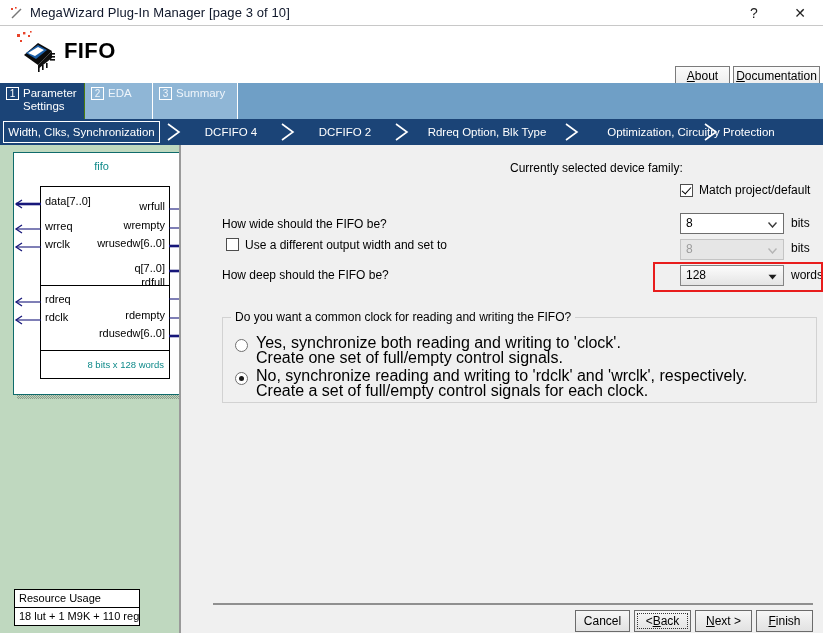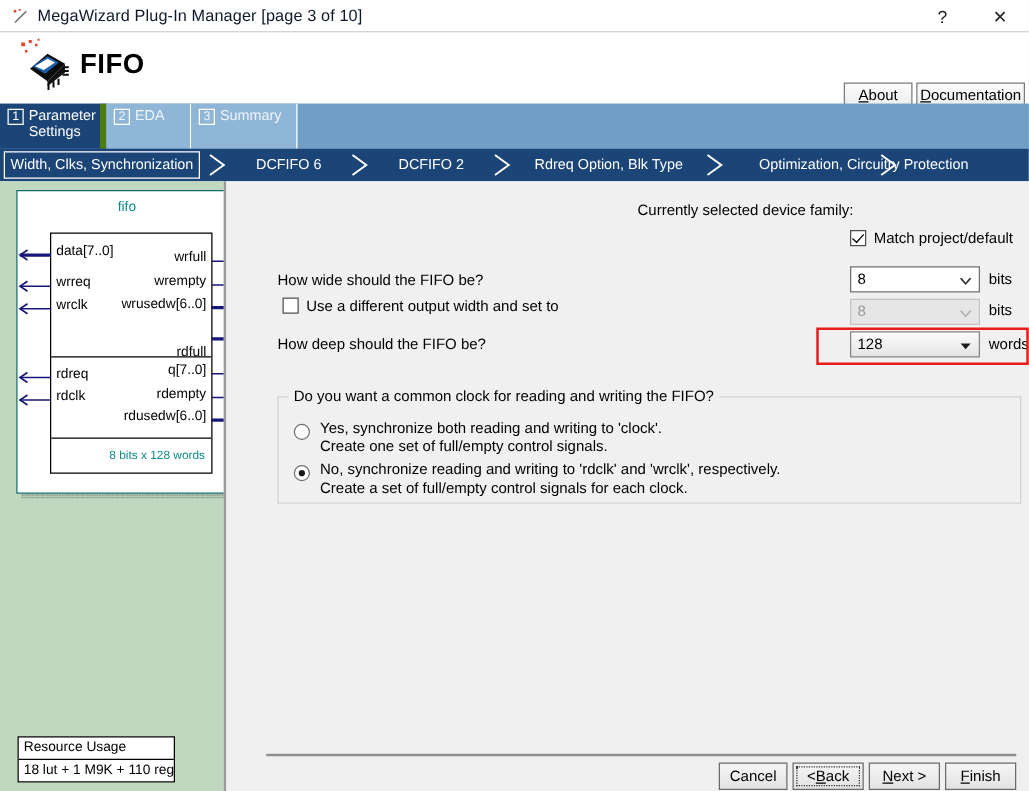--- a/index.html
+++ b/index.html
@@ -127,21 +127,21 @@
     padding-top: 4px;
     color: #ffffff;
     font-size: 11.5px;
     line-height: 13px;
     cursor: default;
     border-right: 1px solid #ffffff;
   }
   .tab.active {
     background: #1b4477;
     color: #ffffff;
-    border-right: 5px solid #4d7c0f;
+    border-right: 1px solid #4d7c0f;
   }
   .tab.inactive {
     background: #8fb6d6;
     color: #eef4fa;
   }
   .tab .num {
     display: inline-block;
     width: 13px; height: 13px;
     line-height: 12px;
     text-align: center;
@@ -383,21 +383,21 @@
   .radio.sel::after {
     content: "";
     position: absolute;
     left: 3px; top: 3px;
     width: 5px; height: 5px;
     border-radius: 50%;
     background: #1a1a1a;
   }
   .radio-text {
     position: absolute;
-    font-size: 12px;
+    font-size: 16px;
     color: #000;
     line-height: 15px;
     white-space: nowrap;
   }
 
   
   .annot {
     position: absolute;
     border: 2px solid #e81c1c;
     box-sizing: border-box;
@@ -501,21 +501,21 @@
     </div>
   </div>
 
   <div class="breadcrumbs">
     <div class="crumb current" style="left:3px; width:157px;">Width, Clks, Synchronization</div>
     <div class="chev" style="left:166px;">
       <svg width="16" height="18" viewBox="0 0 16 18">
           <polyline points="2,1 13,9 2,17" fill="none" stroke="#ffffff" stroke-width="1.6"></polyline>
         </svg>
     </div>
-    <div class="crumb" style="left:186px; width:90px;">DCFIFO 6</div>
+    <div class="crumb" style="left:186px; width:90px;">DCFIFO 4</div>
     <div class="chev" style="left:280px;">
       <svg width="16" height="18" viewBox="0 0 16 18">
           <polyline points="2,1 13,9 2,17" fill="none" stroke="#ffffff" stroke-width="1.6"></polyline>
         </svg>
     </div>
     <div class="crumb" style="left:300px; width:90px;">DCFIFO 2</div>
     <div class="chev" style="left:394px;">
       <svg width="16" height="18" viewBox="0 0 16 18">
           <polyline points="2,1 13,9 2,17" fill="none" stroke="#ffffff" stroke-width="1.6"></polyline>
         </svg>
@@ -547,21 +547,21 @@
 
         <div class="port in" style="top:9px;">data[7..0]</div>
         <div class="port in" style="top:34px;">wrreq</div>
         <div class="port in" style="top:52px;">wrclk</div>
         <div class="port in" style="top:107px;">rdreq</div>
         <div class="port in" style="top:125px;">rdclk</div>
 
         <div class="port out" style="top:14px;">wrfull</div>
         <div class="port out" style="top:33px;">wrempty</div>
         <div class="port out" style="top:51px;">wrusedw[6..0]</div>
-        <div class="port out" style="top:76px;margin-top:28px;">q[7..0]</div>
+        <div class="port out" style="top:76px;">q[7..0]</div>
         <div class="port out" style="top:90px;">rdfull</div>
         <div class="port out" style="top:123px;">rdempty</div>
         <div class="port out" style="top:141px;">rdusedw[6..0]</div>
 
         <div class="bitnote" style="top:172px;">8 bits x 128 words</div>
       </div>
 
       <div class="wire" style="left:0px; top:46px; width:27px;">
         <svg width="27" height="10">
             <line x1="2" y1="5" x2="27" y2="5" stroke="#17177a" stroke-width="2.6"></line>

